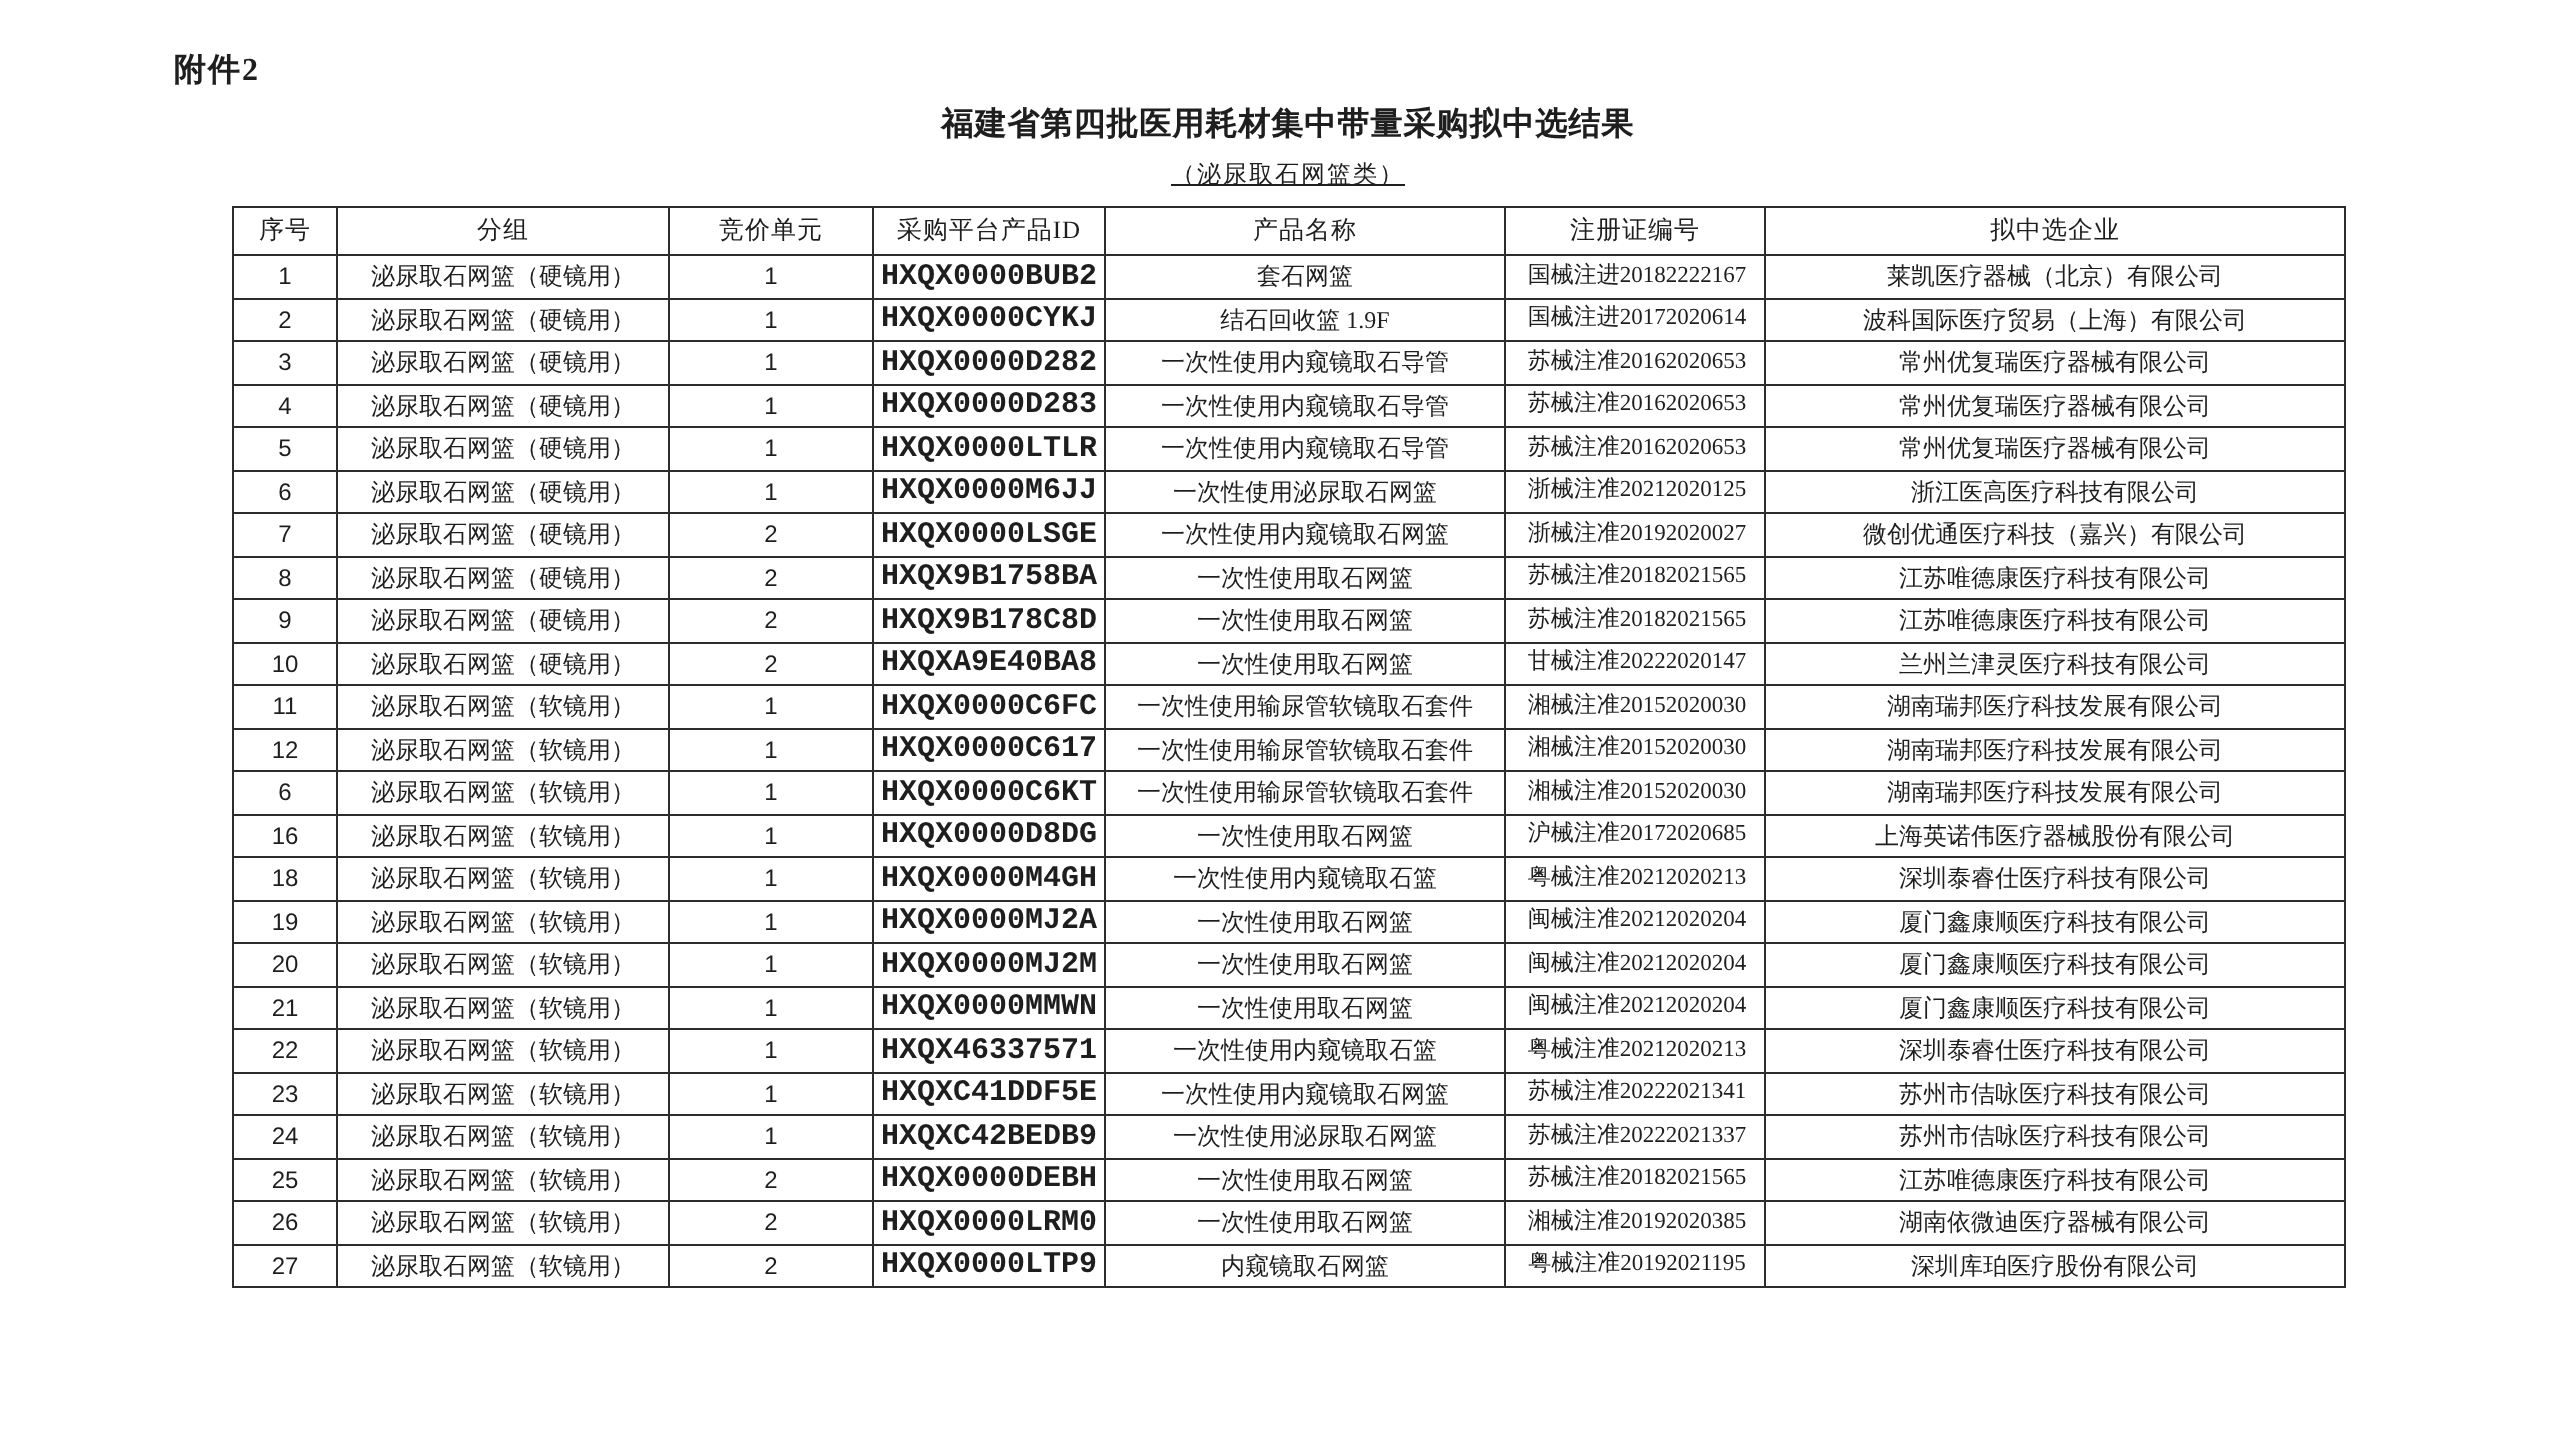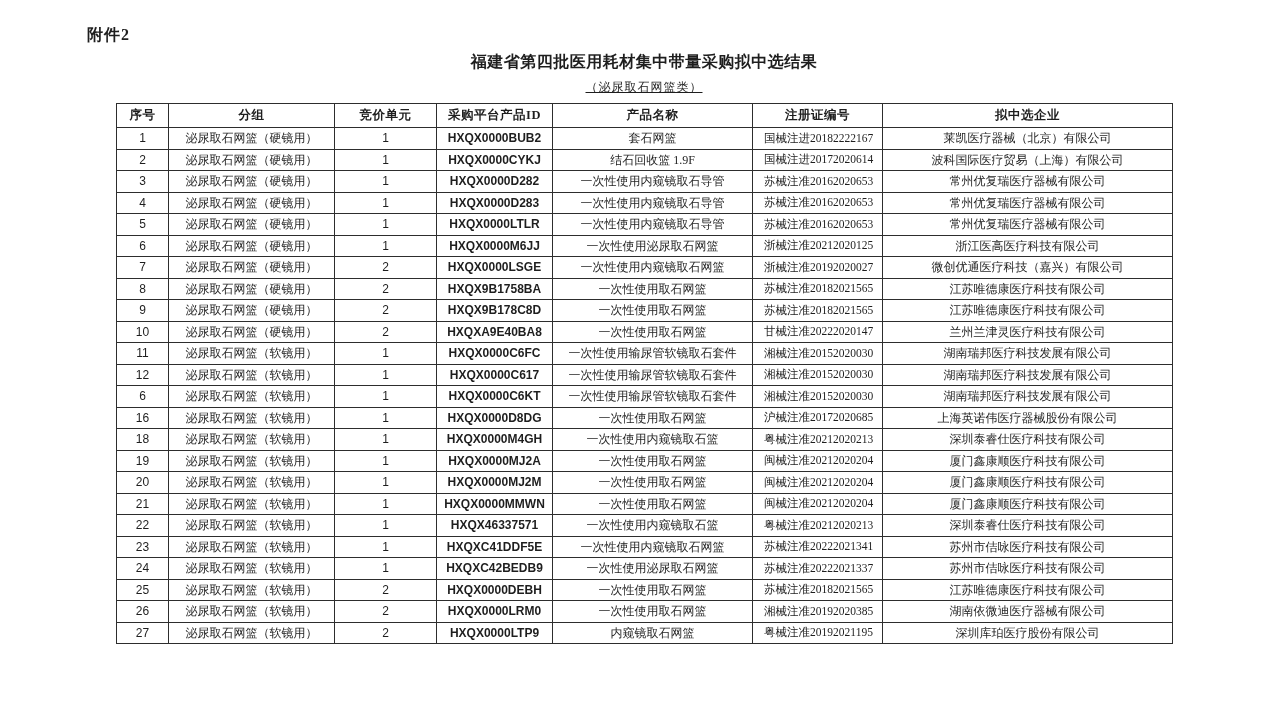--- a/index.html
+++ b/index.html
@@ -48,39 +48,39 @@
     border: 1px solid #2d2d2d;
     padding: 0 2px;
     text-align: center;
     vertical-align: middle;
     overflow: hidden;
     white-space: nowrap;
   }
   .results thead th {
     height: 23px;
     font-size: 12.5px;
-    font-weight: bold;
+    font-weight: normal;
     letter-spacing: 0.5px;
   }
   .results tbody td {
     height: 20.5px;
     font-size: 12px;
     line-height: 1;
   }
   
   .results tbody td:nth-child(1),
   .results tbody td:nth-child(3) {
     font-family: "Liberation Sans", "DejaVu Sans", sans-serif;
     font-size: 12px;
   }
   
   .results tbody td:nth-child(4) {
-    font-family: Liberation Sans, sans-serif;
+    font-family: Liberation Mono, monospace;
     font-weight: bold;
-    font-size: 12px;
+    font-size: 15px;
   }
   
   .results tbody td:nth-child(6) {
     text-align: center;
     padding-left: 4px;
     font-size: 11.5px;
   }
 </style>
 </head>
 <body>

